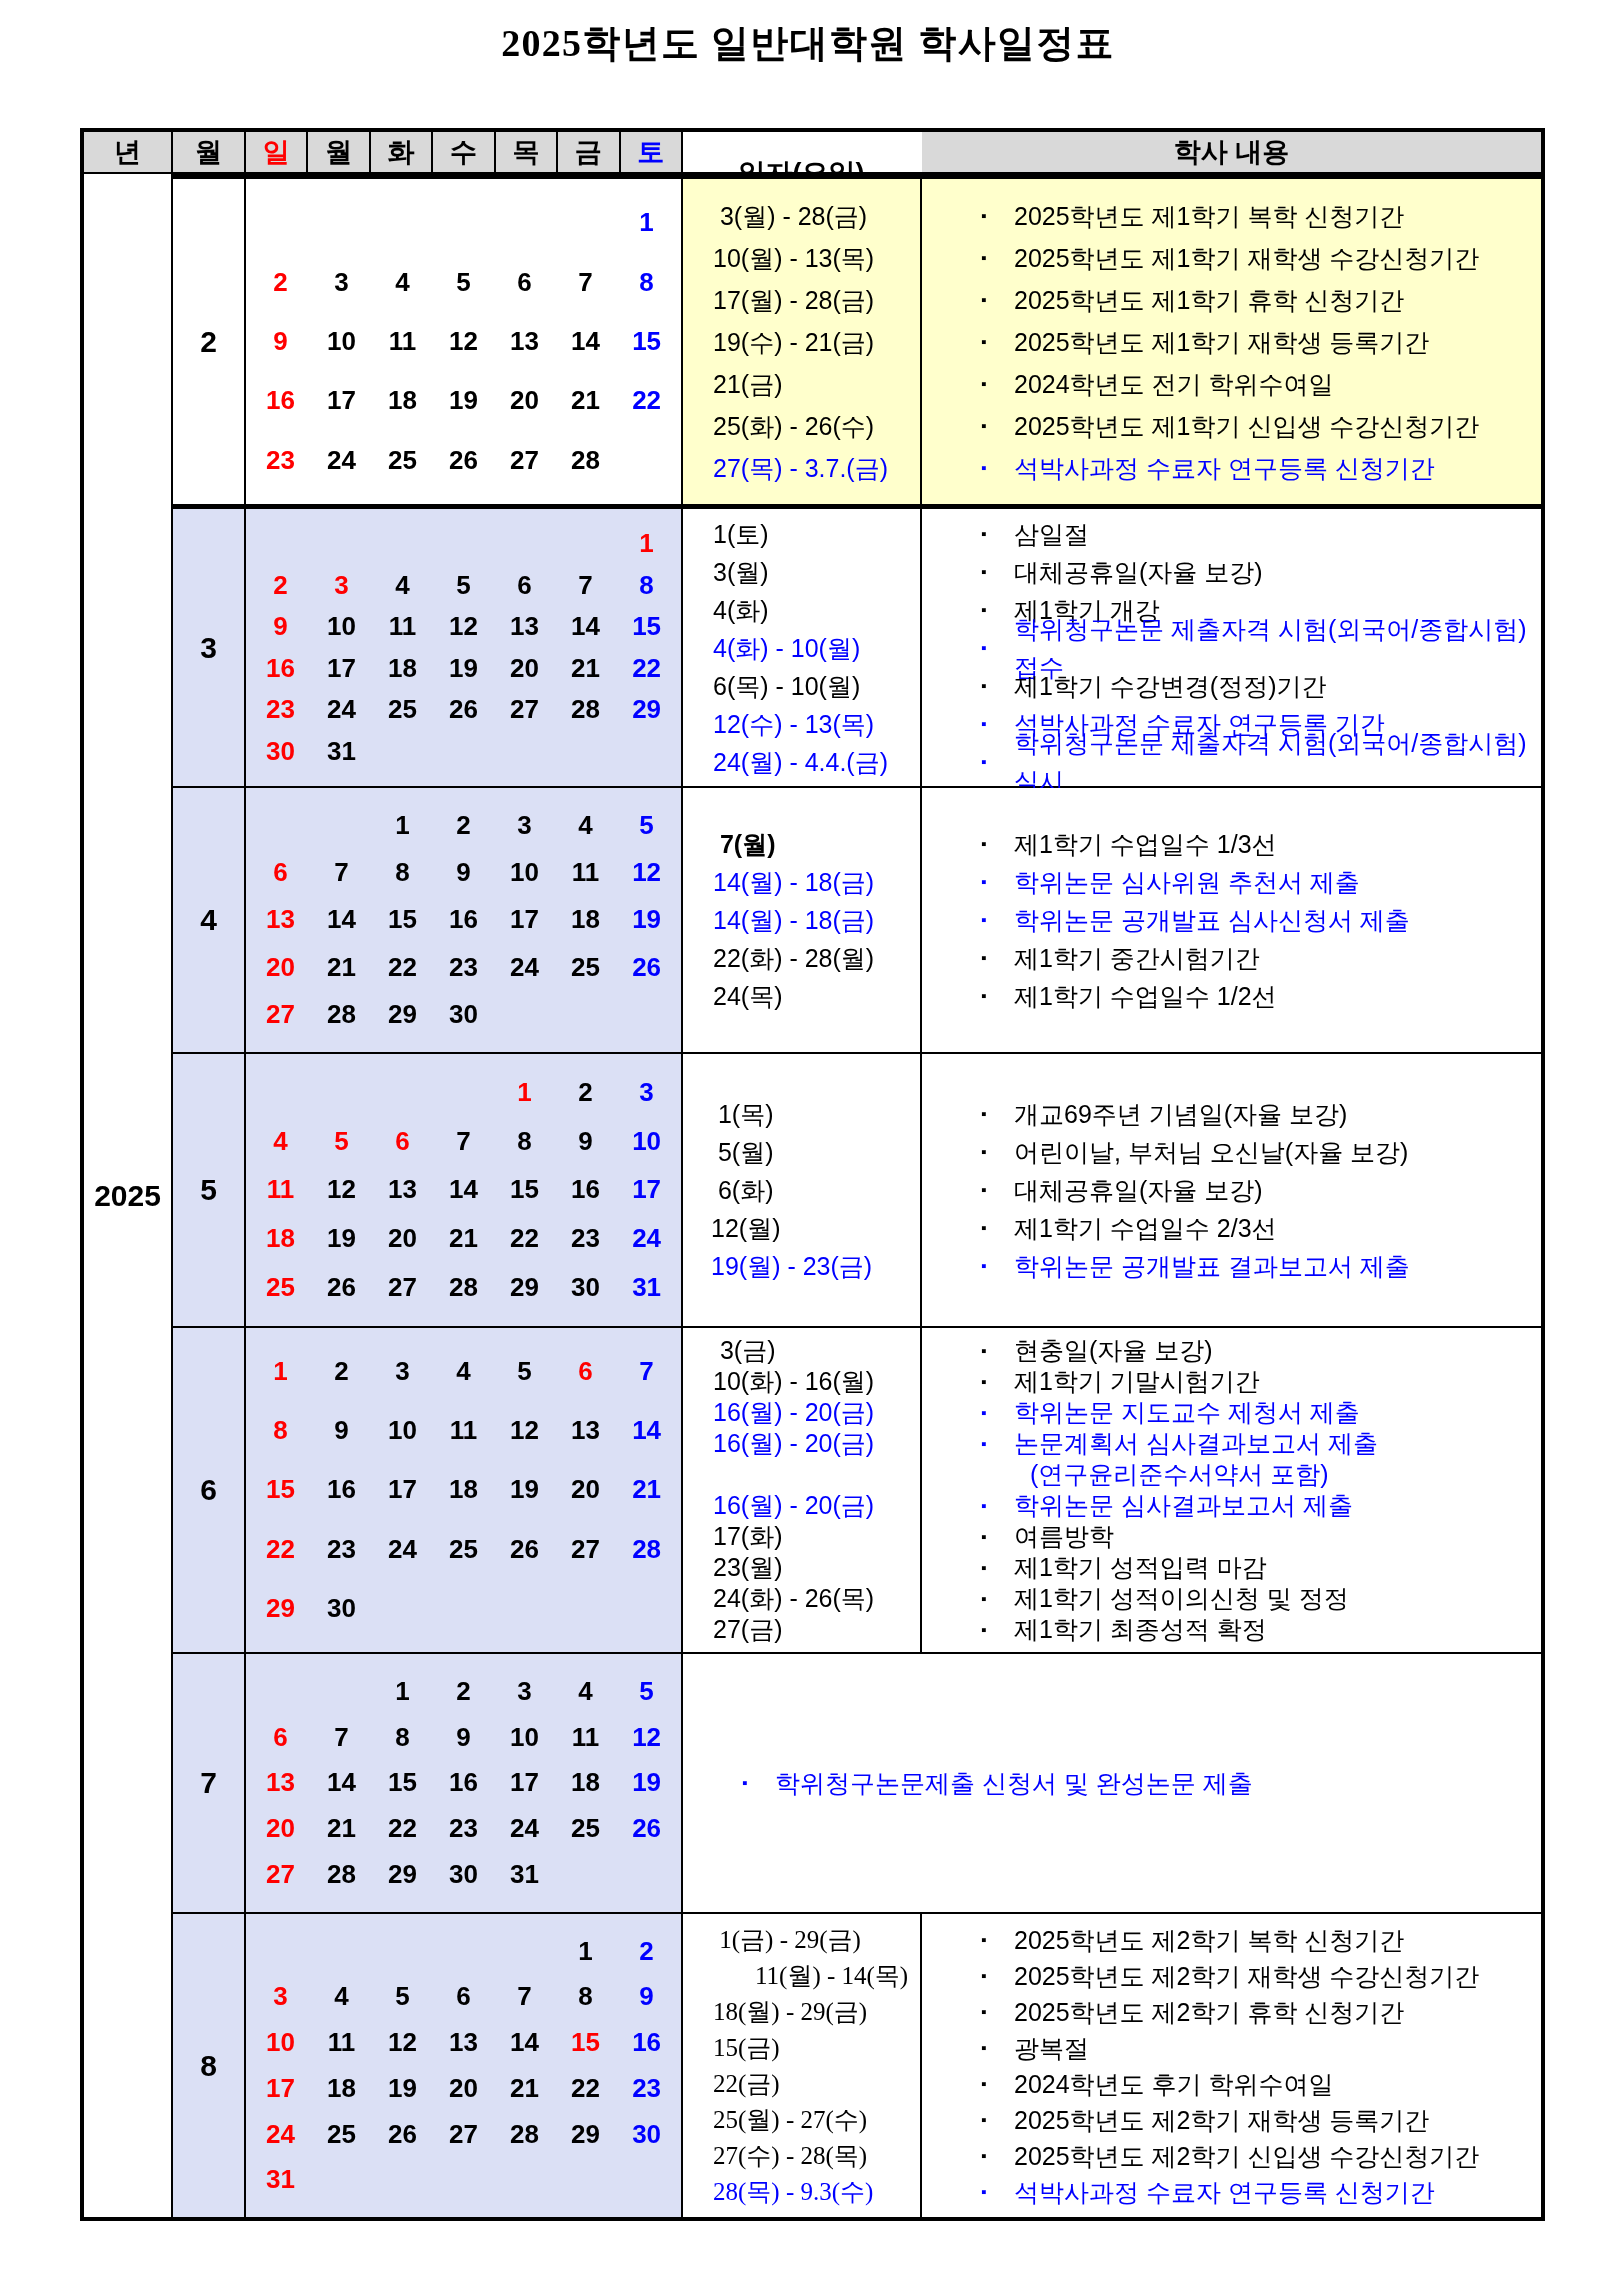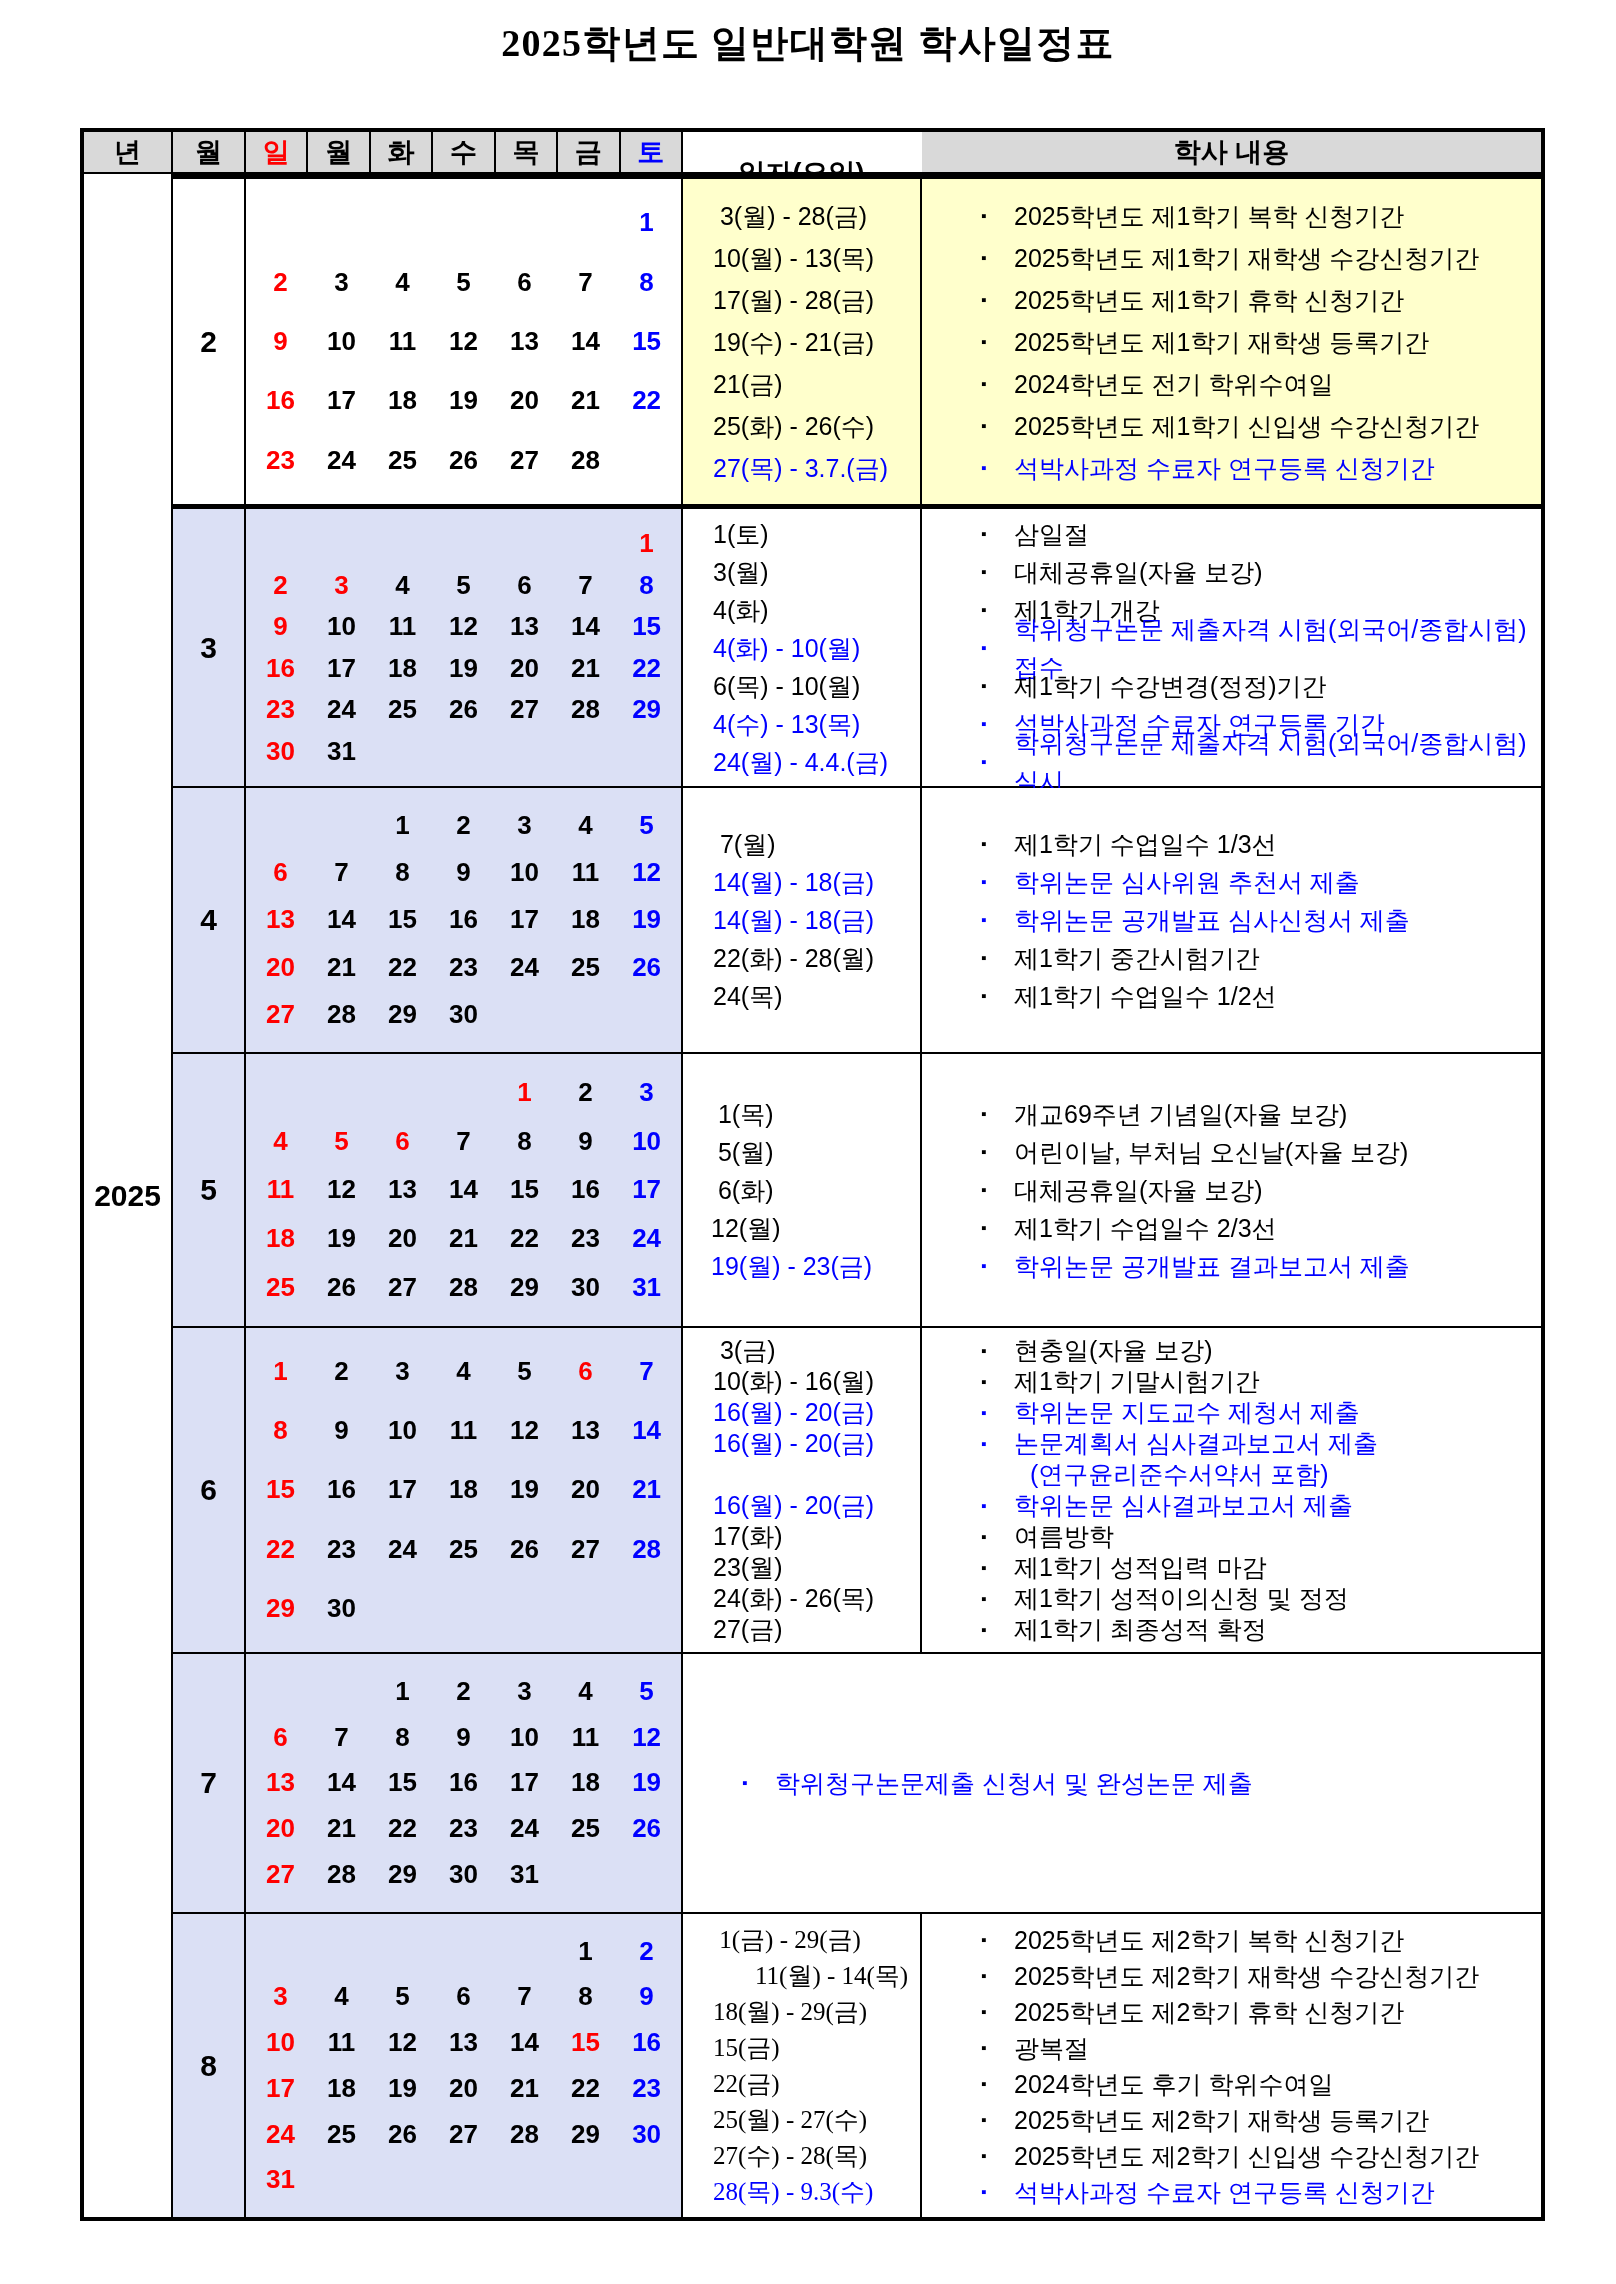--- a/index.html
+++ b/index.html
@@ -203,21 +203,21 @@
                 <span class="day dk"></span>
                 <span class="day dk"></span>
               </div>
             </div>
             <div class="m-cell dates" style="background: rgb(255, 255, 255);">
               <div class="dline tk" style="line-height: 38px; height: 38px;">1(토)</div>
               <div class="dline tk" style="line-height: 38px; height: 38px;">3(월)</div>
               <div class="dline tk" style="line-height: 38px; height: 38px;">4(화)</div>
               <div class="dline tb" style="line-height: 38px; height: 38px;">4(화) - 10(월)</div>
               <div class="dline tk" style="line-height: 38px; height: 38px;">6(목) - 10(월)</div>
-              <div class="dline tb" style="line-height: 38px; height: 38px;">4(수) - 13(목)</div>
+              <div class="dline tb" style="line-height: 38px; height: 38px;">12(수) - 13(목)</div>
               <div class="dline tb" style="line-height: 38px; height: 38px;">24(월) - 4.4.(금)</div>
             </div>
             <div class="contents" style="background: rgb(255, 255, 255);">
               <div class="cline tk" style="line-height: 38px; height: 38px;">
                 <span class="bullet">▪</span>
                 <span>삼일절</span>
               </div>
               <div class="cline tk" style="line-height: 38px; height: 38px;">
                 <span class="bullet">▪</span>
                 <span>대체공휴일(자율 보강)</span>
@@ -279,21 +279,21 @@
                 <span class="day dr">27</span>
                 <span class="day dk">28</span>
                 <span class="day dk">29</span>
                 <span class="day dk">30</span>
                 <span class="day dk"></span>
                 <span class="day dk"></span>
                 <span class="day dk"></span>
               </div>
             </div>
             <div class="m-cell dates" style="background: rgb(255, 255, 255);">
-              <div class="dline tk" style="line-height: 38px; height: 38px;"> 7(월)</div>
+              <div class="dline tk" style="line-height: 38px; height: 38px; font-weight: bold;"> 7(월)</div>
               <div class="dline tb" style="line-height: 38px; height: 38px;">14(월) - 18(금)</div>
               <div class="dline tb" style="line-height: 38px; height: 38px;">14(월) - 18(금)</div>
               <div class="dline tk" style="line-height: 38px; height: 38px;">22(화) - 28(월)</div>
               <div class="dline tk" style="line-height: 38px; height: 38px;">24(목)</div>
             </div>
             <div class="contents" style="background: rgb(255, 255, 255);">
               <div class="cline tk" style="line-height: 38px; height: 38px;">
                 <span class="bullet">▪</span>
                 <span>제1학기 수업일수 1/3선</span>
               </div>

